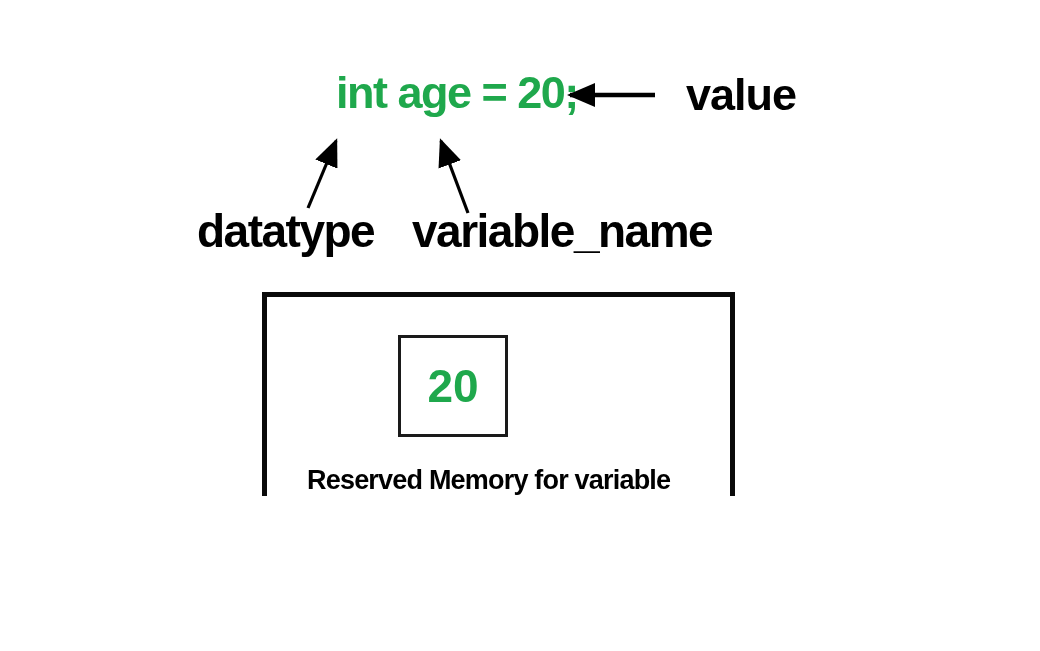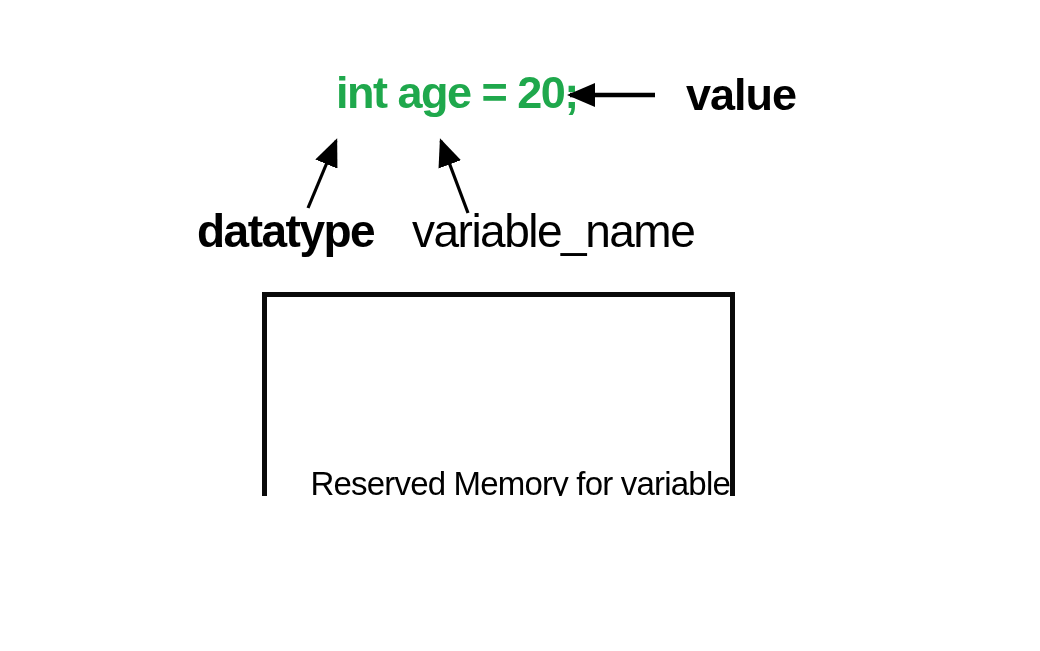--- a/index.html
+++ b/index.html
@@ -33,21 +33,21 @@
     color: var(--ink, #000000);
   }
   .datatype-label {
     left: 197px; top: 208px;
     font-size: 46px; font-weight: 700;
     letter-spacing: -1.5px;
     color: var(--ink, #000000);
   }
   .varname-label {
     left: 412px; top: 208px;
-    font-size: 46px; font-weight: 400;
+    font-size: 46px; font-weight: 700;
     letter-spacing: -1.5px;
     color: var(--ink, #000000);
   }
 
   .arrows-overlay {
     position: absolute;
     left: 0; top: 0;
     width: 1040px; height: 651px;
     pointer-events: none;
   }
@@ -68,22 +68,22 @@
     display: flex; align-items: center; justify-content: center;
   }
   .memory-cell-value {
     font-size: 46px; font-weight: 700;
     color: var(--green, #1fa84c);
     line-height: 1;
   }
   .memory-caption {
     position: absolute;
     left: 40px; right: 0; top: 170px;
-    text-align: right;
-    font-size: 33px; font-weight: 400;
+    text-align: left;
+    font-size: 27px; font-weight: 700;
     letter-spacing: -0.8px;
     color: var(--ink, #000000);
     line-height: 1;
   }
 </style>
 </head>
 <body>
 
 <div class="canvas">
 
@@ -103,16 +103,19 @@
     </defs>
 
     <path d="M 655 95 L 570 95" stroke="#000000" stroke-width="4.5" fill="none" marker-end="url(#ah)"></path>
 
     <path d="M 308 208 L 336 141" stroke="#000000" stroke-width="3.2" fill="none" marker-end="url(#ah)"></path>
 
     <path d="M 468 213 L 441 141" stroke="#000000" stroke-width="3.2" fill="none" marker-end="url(#ah)"></path>
   </svg>
 
   <div class="memory-box">
+    <div class="memory-cell">
+      <span class="memory-cell-value">20</span>
+    </div>
     <div class="memory-caption">Reserved Memory for variable</div>
   </div>
 
 </div>
 
 </body></html>

